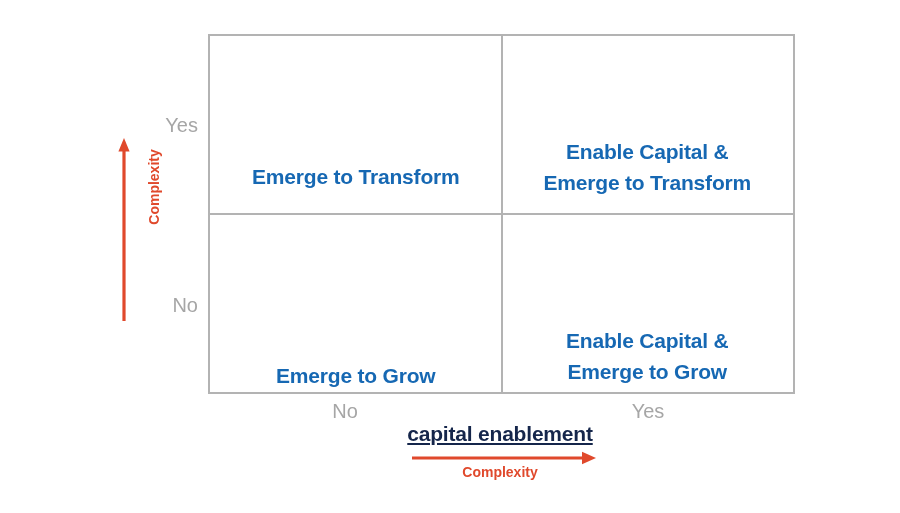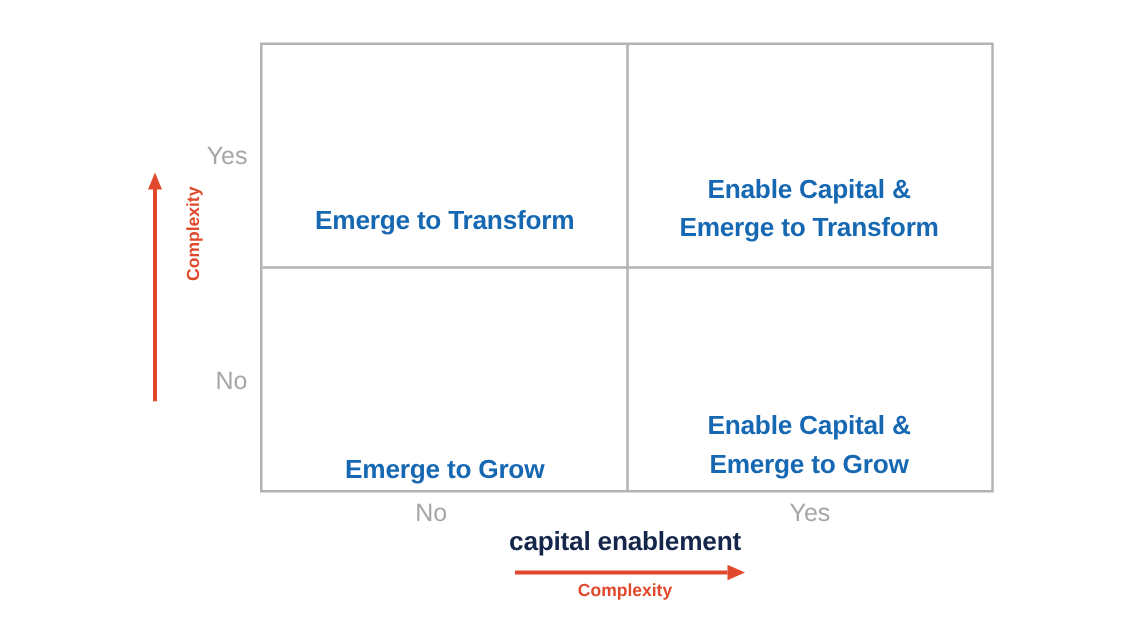--- a/index.html
+++ b/index.html
@@ -160,20 +160,21 @@
     position: absolute;
     left: 250px;
     top: 422px;
     width: 500px;
     text-align: center;
     font-size: 21px;
     font-weight: bold;
     color: #15264B;
     letter-spacing: -0.2px;
     white-space: nowrap;
+    text-decoration: underline;
   }
   .x-arrow {
     position: absolute;
     left: 411px;
     top: 450px;
     width: 186px;
     height: 16px;
   }
   .x-complexity-label {
     position: absolute;

